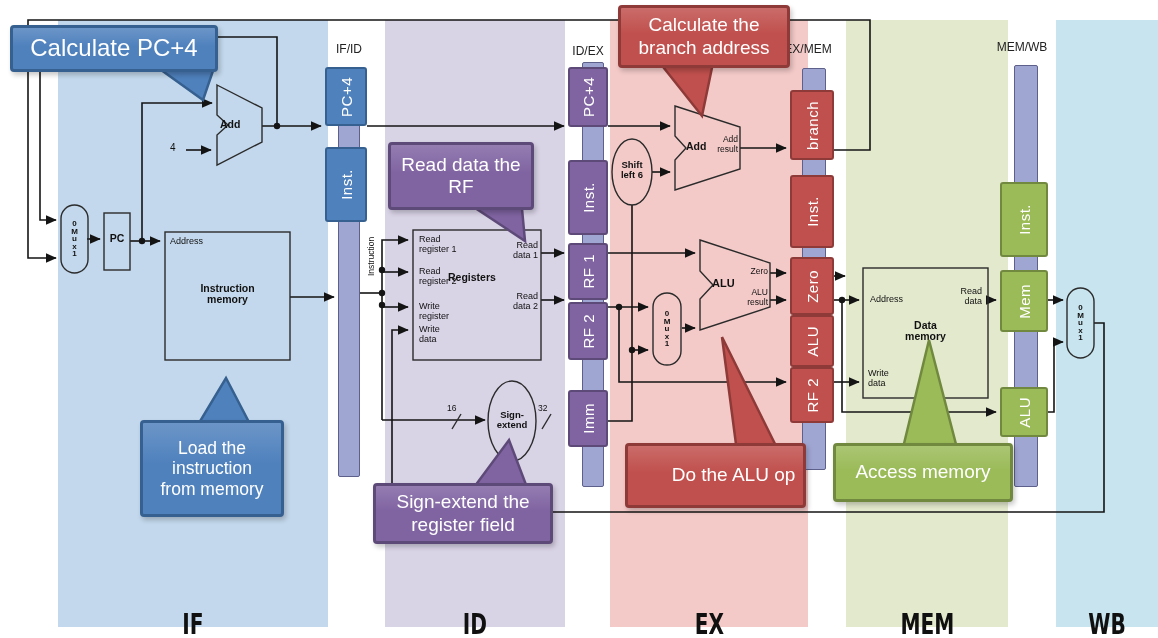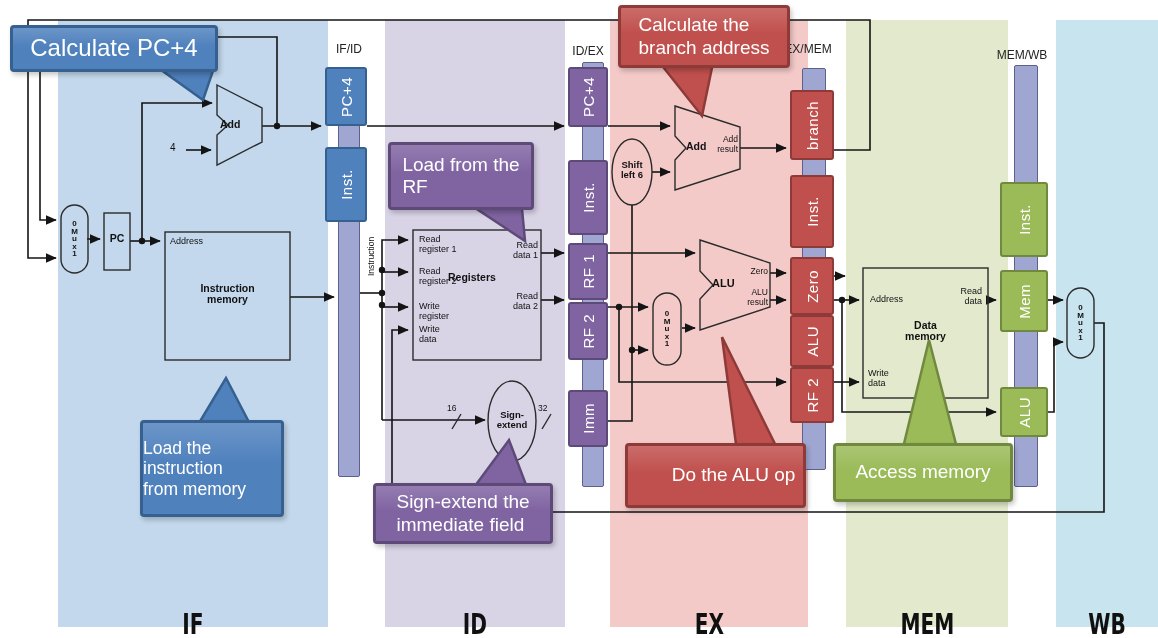--- a/index.html
+++ b/index.html
@@ -16,21 +16,21 @@
   .ctr{text-align:center;}
   .rgt{text-align:right;}
   .reglabel{position:absolute;z-index:3;font-size:12px;color:#222;text-align:center;}
   .muxtxt{position:absolute;z-index:3;display:flex;align-items:center;justify-content:center;
           text-align:center;font-size:8px;line-height:7.5px;font-weight:bold;color:#111;white-space:pre-line;}
   .bar{position:absolute;z-index:4;border:1px solid #5c608a;border-radius:2px;box-sizing:border-box;}
   .fbox{position:absolute;z-index:4;border:2.5px solid;border-radius:3px;box-sizing:border-box;
         display:flex;align-items:center;justify-content:center;color:#fff;font-size:15px;}
   .fbox span{writing-mode:vertical-rl;transform:rotate(180deg);letter-spacing:0.5px;}
   .callout{position:absolute;z-index:6;border:3px solid;border-radius:4px;box-sizing:border-box;
-           display:flex;align-items:center;justify-content:center;text-align:left;color:#fff;
+           display:flex;align-items:center;justify-content:center;text-align:center;color:#fff;
            white-space:pre-line;line-height:1.18;box-shadow:2px 3px 5px rgba(0,0,0,0.22);
            background-image:linear-gradient(rgba(255,255,255,0.16),rgba(255,255,255,0) 45%);}
   .vtext{writing-mode:vertical-rl;transform:rotate(180deg);}
 </style>
 </head>
 <body>
 
 <div class="canvas">
 
   <div class="band" style="left: 58px; width: 270px; background-color: rgb(195, 216, 236);">
@@ -176,21 +176,21 @@
   <div class="tl rgt" style="left:739px;top:287px;width:29px;font-size:8.5px;">ALU
 result</div>
   <div class="reglabel" style="left:780px;top:42px;width:56px;">EX/MEM</div>
   <div class="tl" style="left:870px;top:294px;">Address</div>
   <div class="tl rgt" style="left:946px;top:286px;width:36px;">Read
 data</div>
   <div class="tl tlb ctr" style="left:883px;top:320px;width:85px;">Data
 memory</div>
   <div class="tl" style="left:868px;top:368px;">Write
 data</div>
-  <div class="reglabel" style="left:994px;top:48px;width:56px;">MEM/WB</div>
+  <div class="reglabel" style="left:994px;top:40px;width:56px;">MEM/WB</div>
 
   <div class="bar" style="left: 338px; top: 68px; width: 22px; height: 409px; background-color: rgb(160, 166, 210);"></div>
   <div class="bar" style="left: 582px; top: 62px; width: 22px; height: 425px; background-color: rgb(160, 166, 210);"></div>
   <div class="bar" style="left: 802px; top: 68px; width: 24px; height: 402px; background-color: rgb(160, 166, 210);"></div>
   <div class="bar" style="left: 1014px; top: 65px; width: 24px; height: 422px; background-color: rgb(160, 166, 210);"></div>
 
   <div class="fbox" style="left: 325px; top: 67px; width: 42px; height: 59px; background-color: rgb(79, 129, 189); border-color: rgb(54, 96, 143);">
       <span>PC+4</span>
     </div>
   <div class="fbox" style="left: 325px; top: 147px; width: 42px; height: 75px; background-color: rgb(79, 129, 189); border-color: rgb(54, 96, 143);">
@@ -245,22 +245,22 @@
     <polygon points="460,198 521,198 525,241" stroke-width="2.5" style="fill: rgb(128, 100, 162); stroke: rgb(94, 74, 120);"></polygon>
     <polygon points="472,490 528,490 509,440" stroke-width="2.5" style="fill: rgb(128, 100, 162); stroke: rgb(94, 74, 120);"></polygon>
     <polygon points="656,58 714,58 702,116" stroke-width="2.5" style="fill: rgb(192, 80, 77); stroke: rgb(142, 58, 56);"></polygon>
     <polygon points="737,452 779,452 722,337" stroke-width="2.5" style="fill: rgb(192, 80, 77); stroke: rgb(142, 58, 56);"></polygon>
     <polygon points="902,452 958,452 929,340" stroke-width="2.5" style="fill: rgb(155, 187, 89); stroke: rgb(113, 137, 63);"></polygon>
   </svg>
 
   <div class="callout" style="left: 10px; top: 25px; width: 208px; height: 47px; font-size: 24px; background-color: rgb(79, 129, 189); border-color: rgb(54, 96, 143);">Calculate PC+4</div>
   <div class="callout" style="left: 140px; top: 420px; width: 144px; height: 97px; font-size: 17.5px; background-color: rgb(79, 129, 189); border-color: rgb(54, 96, 143);">Load the instruction
 from memory</div>
-  <div class="callout" style="left: 388px; top: 142px; width: 146px; height: 68px; font-size: 19px; background-color: rgb(128, 100, 162); border-color: rgb(94, 74, 120);">Load from the
+  <div class="callout" style="left: 388px; top: 142px; width: 146px; height: 68px; font-size: 19px; background-color: rgb(128, 100, 162); border-color: rgb(94, 74, 120);">Read data the
 RF</div>
   <div class="callout" style="left: 373px; top: 483px; width: 180px; height: 61px; font-size: 19px; background-color: rgb(128, 100, 162); border-color: rgb(94, 74, 120);">Sign-extend the
-immediate field</div>
+register field</div>
   <div class="callout" style="left: 618px; top: 5px; width: 172px; height: 63px; font-size: 19px; background-color: rgb(192, 80, 77); border-color: rgb(142, 58, 56);">Calculate the
 branch address</div>
   <div class="callout" style="left: 625px; top: 443px; width: 181px; height: 65px; font-size: 19px; background-color: rgb(192, 80, 77); border-color: rgb(142, 58, 56); padding-left: 36px;">Do the ALU op</div>
   <div class="callout" style="left: 833px; top: 443px; width: 180px; height: 59px; font-size: 19px; background-color: rgb(155, 187, 89); border-color: rgb(113, 137, 63);">Access memory</div>
 
 </div>
 
 </body></html>

